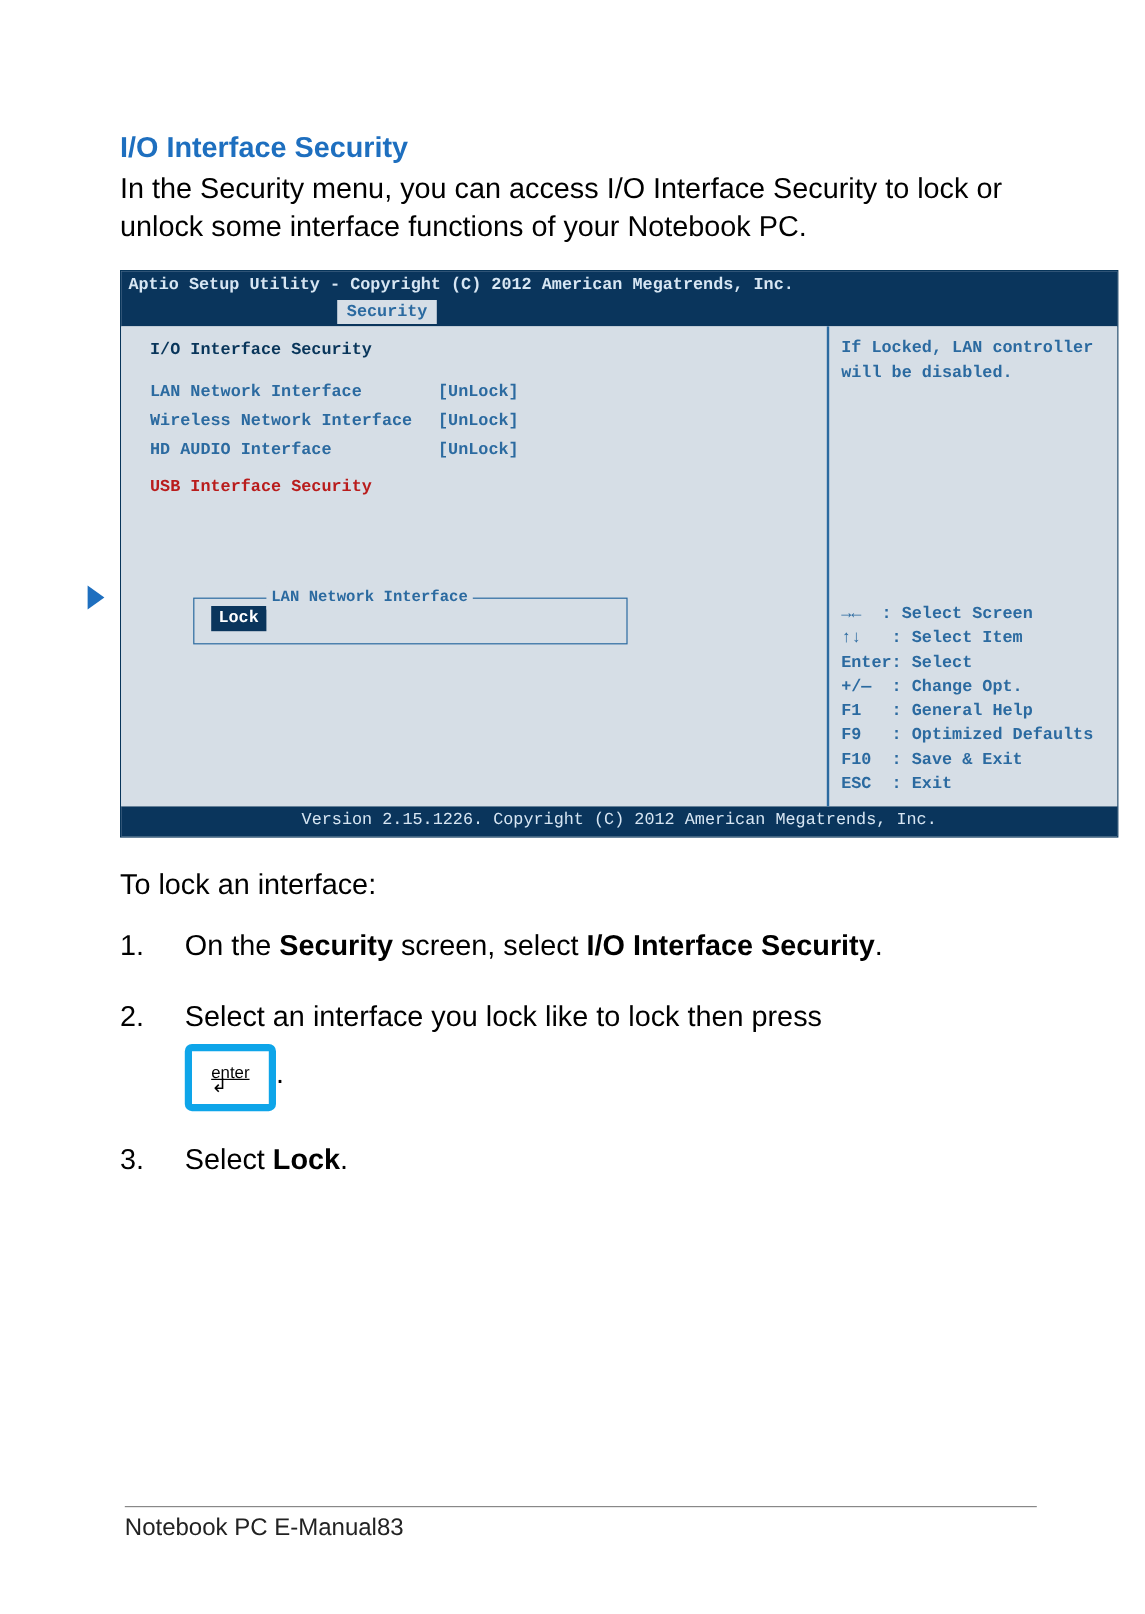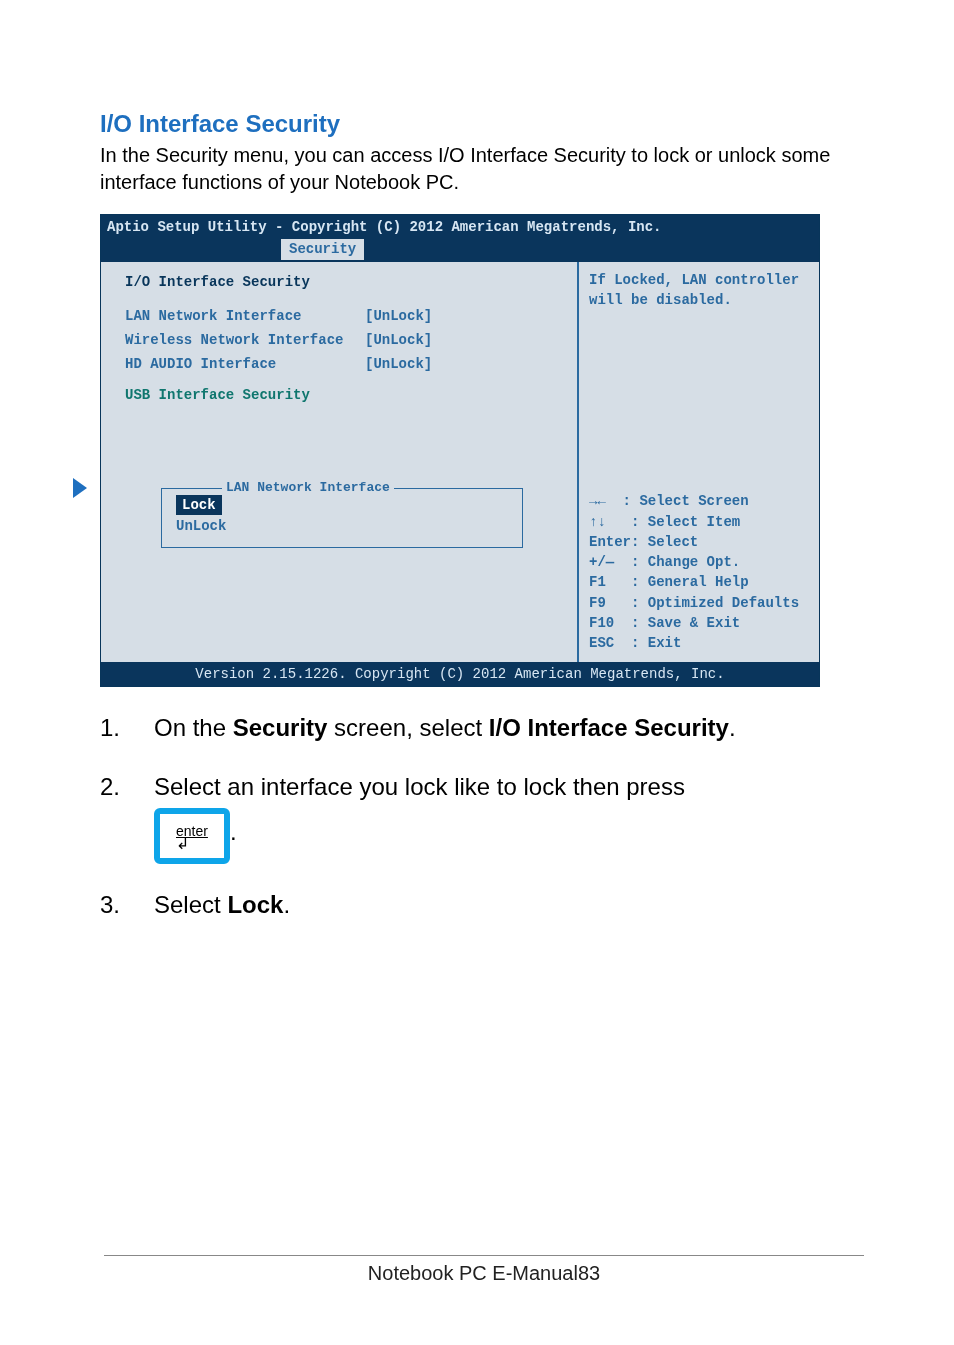--- a/index.html
+++ b/index.html
@@ -16,26 +16,26 @@
   .page {
     padding: 110px 46px 40px 100px;
   }
   .section-heading {
     color: #1e6fbf;
     font-weight: 700;
     font-size: 24px;
     margin-bottom: 4px;
   }
   .body-text {
-    font-size: 20px;
+    font-size: 24px;
     line-height: 1.35;
     margin-bottom: 18px;
   }
   .bios-box {
-    width: 720px;
+    width: 832px;
     margin: 0 0 24px 0;
     font-family: "Courier New", monospace;
     font-size: 14px;
     line-height: 1.45;
     box-sizing: border-box;
     border: 1px solid #08355a;
   }
   .bios-header {
     background: #0a355c;
     color: #d7e6f3;
@@ -76,21 +76,21 @@
     font-weight: bold;
     margin-bottom: 14px;
   }
   .bios-row {
     display: flex;
     margin-bottom: 4px;
   }
   .bios-row .label { flex: 0 0 240px; }
   .bios-row .value-bracket { }
   .bios-left .arrow-item {
-    color: #0f766e;
+    color: #b91c1c;
   }
   .left-pointer {
     position: absolute;
     left: -28px;
     top: 216px;
     width: 0; height: 0;
     border-top: 10px solid transparent;
     border-bottom: 10px solid transparent;
     border-left: 14px solid #1e6fbf;
   }
@@ -180,21 +180,21 @@
     margin-top: -2px;
   }
   .page-footer {
     position: absolute;
     left: 104px;
     right: 90px;
     bottom: 60px;
     border-top: 1px solid #888;
     padding-top: 6px;
     display: flex;
-    justify-content: center;
+    justify-content: flex-start;
     font-size: 20px;
     color: #222;
   }
   .help-block { white-space: pre; }
   .bold { font-weight: 700; }
 </style>
 </head>
 <body>
 
 <div class="page">
@@ -224,39 +224,39 @@
           <span class="value-bracket">[UnLock]</span>
         </div>
         <div class="bios-row arrow-item" style="margin-top:10px;">
           <span class="label">USB Interface Security</span>
         </div>
 
         <div class="popup">
           <span class="popup-title">LAN Network Interface</span>
           <div class="popup-body">
             <div><span class="popup-item selected">Lock</span></div>
-            <div class="popup-item">UnLock</div>
           </div>
         </div>
       </div>
       <div class="bios-right">
         <div>If Locked, LAN controller will be disabled.</div>
         <div class="help-block">→←  : Select Screen
 ↑↓   : Select Item
 Enter: Select
 +/—  : Change Opt.
 F1   : General Help
 F9   : Optimized Defaults
 F10  : Save &amp; Exit
 ESC  : Exit</div>
       </div>
     </div>
     <div class="bios-footer">Version 2.15.1226. Copyright (C) 2012 American Megatrends, Inc.</div>
   </div>
 
+  <div class="body-text">To lock an interface:</div>
 
   <div class="step-block">
     <div class="step">
       <div class="num">1.</div>
       <div class="txt">
         <span>On the </span><span class="bold">Security</span><span> screen, select </span><span class="bold">I/O Interface Security</span><span>.</span>
       </div>
     </div>
 
     <div class="step">

